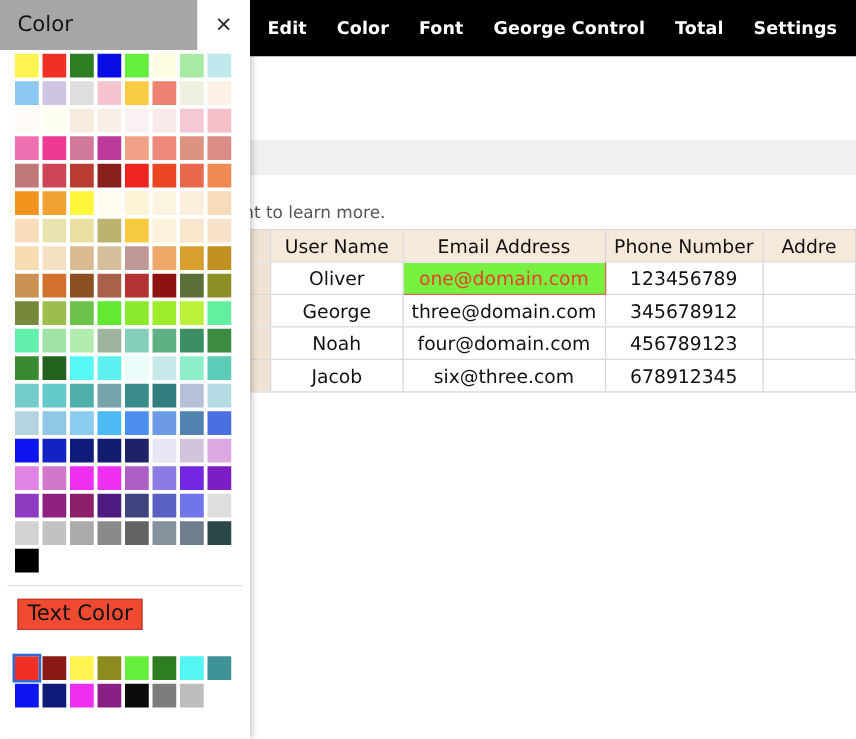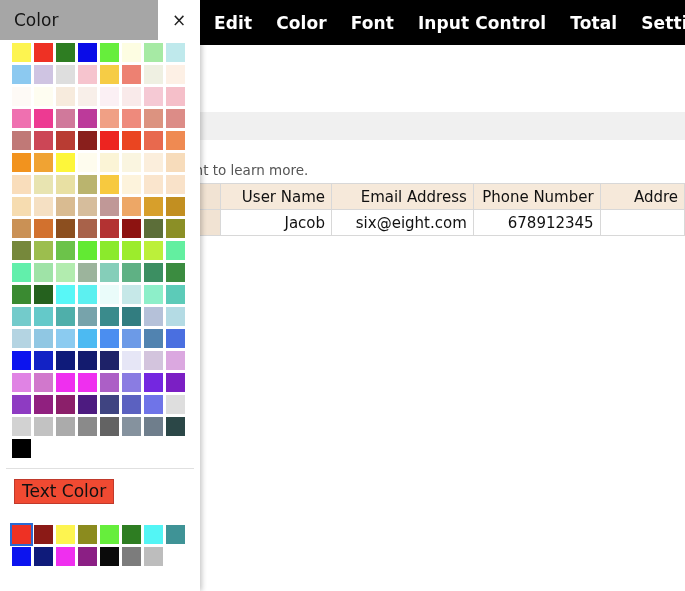--- a/index.html
+++ b/index.html
@@ -16,21 +16,21 @@
 
   .menubar {
     position:absolute; left:0; top:0; width:685px; height:45px;
     background:#000000;
     display:flex; align-items:center;
     padding-left:214px; box-sizing:border-box;
     gap:24px;
     white-space:nowrap; overflow:hidden;
   }
   .menu-item {
-    color:#ffffff; font-size:17px; font-weight:bold;
+    color:#ffffff; font-size:14px; font-weight:bold;
     letter-spacing:0.1px;
     font-family:"DejaVu Sans","Liberation Sans",sans-serif;
   }
 
   .datetime {
     position:absolute; left:196px; top:47px;
     font-size:15px; color:#1a1a1a; white-space:nowrap;
   }
 
   .toolbar-band {
@@ -51,21 +51,21 @@
   table.grid {
     border-collapse:collapse;
     table-layout:fixed;
     font-size:15px;
     color:#111;
   }
   table.grid th, table.grid td {
     border:1px solid #d8d8d8;
     padding:3px 6px;
     height:19px;
-    text-align:right;
+    text-align:center;
     font-weight:normal;
     white-space:nowrap;
     overflow:hidden;
     background:#ffffff;
   }
   table.grid th {
     background:#f6e9da;
     font-size:15px;
     color:#111;
   }
@@ -168,21 +168,21 @@
 <body>
 
 <div id="root">
 
   <div class="app">
 
     <div class="menubar">
       <span class="menu-item">Edit</span>
       <span class="menu-item">Color</span>
       <span class="menu-item">Font</span>
-      <span class="menu-item">Input Control</span>
+      <span class="menu-item">George Control</span>
       <span class="menu-item">Total</span>
       <span class="menu-item">Settings</span>
 
     </div>
 
 
     <div class="toolbar-band"></div>
 
     <div class="learn-more">ght to learn more.</div>
 
@@ -200,22 +200,43 @@
             <th class="rowhdr"></th>
             <th>User Name</th>
             <th>Email Address</th>
             <th>Phone Number</th>
             <th>Addre</th>
           </tr>
         </thead>
         <tbody>
             <tr>
               <td class="rowhdr"></td>
+              <td>Oliver</td>
+              <td class="selected-cell">one@domain.com</td>
+              <td>123456789</td>
+              <td></td>
+            </tr>
+            <tr>
+              <td class="rowhdr"></td>
+              <td>George</td>
+              <td>three@domain.com</td>
+              <td>345678912</td>
+              <td></td>
+            </tr>
+            <tr>
+              <td class="rowhdr"></td>
+              <td>Noah</td>
+              <td>four@domain.com</td>
+              <td>456789123</td>
+              <td></td>
+            </tr>
+            <tr>
+              <td class="rowhdr"></td>
               <td>Jacob</td>
-              <td>six@eight.com</td>
+              <td>six@three.com</td>
               <td>678912345</td>
               <td></td>
             </tr>
           </tbody>
       </table>
     </div>
   </div>
 
   <div class="panel">
 

